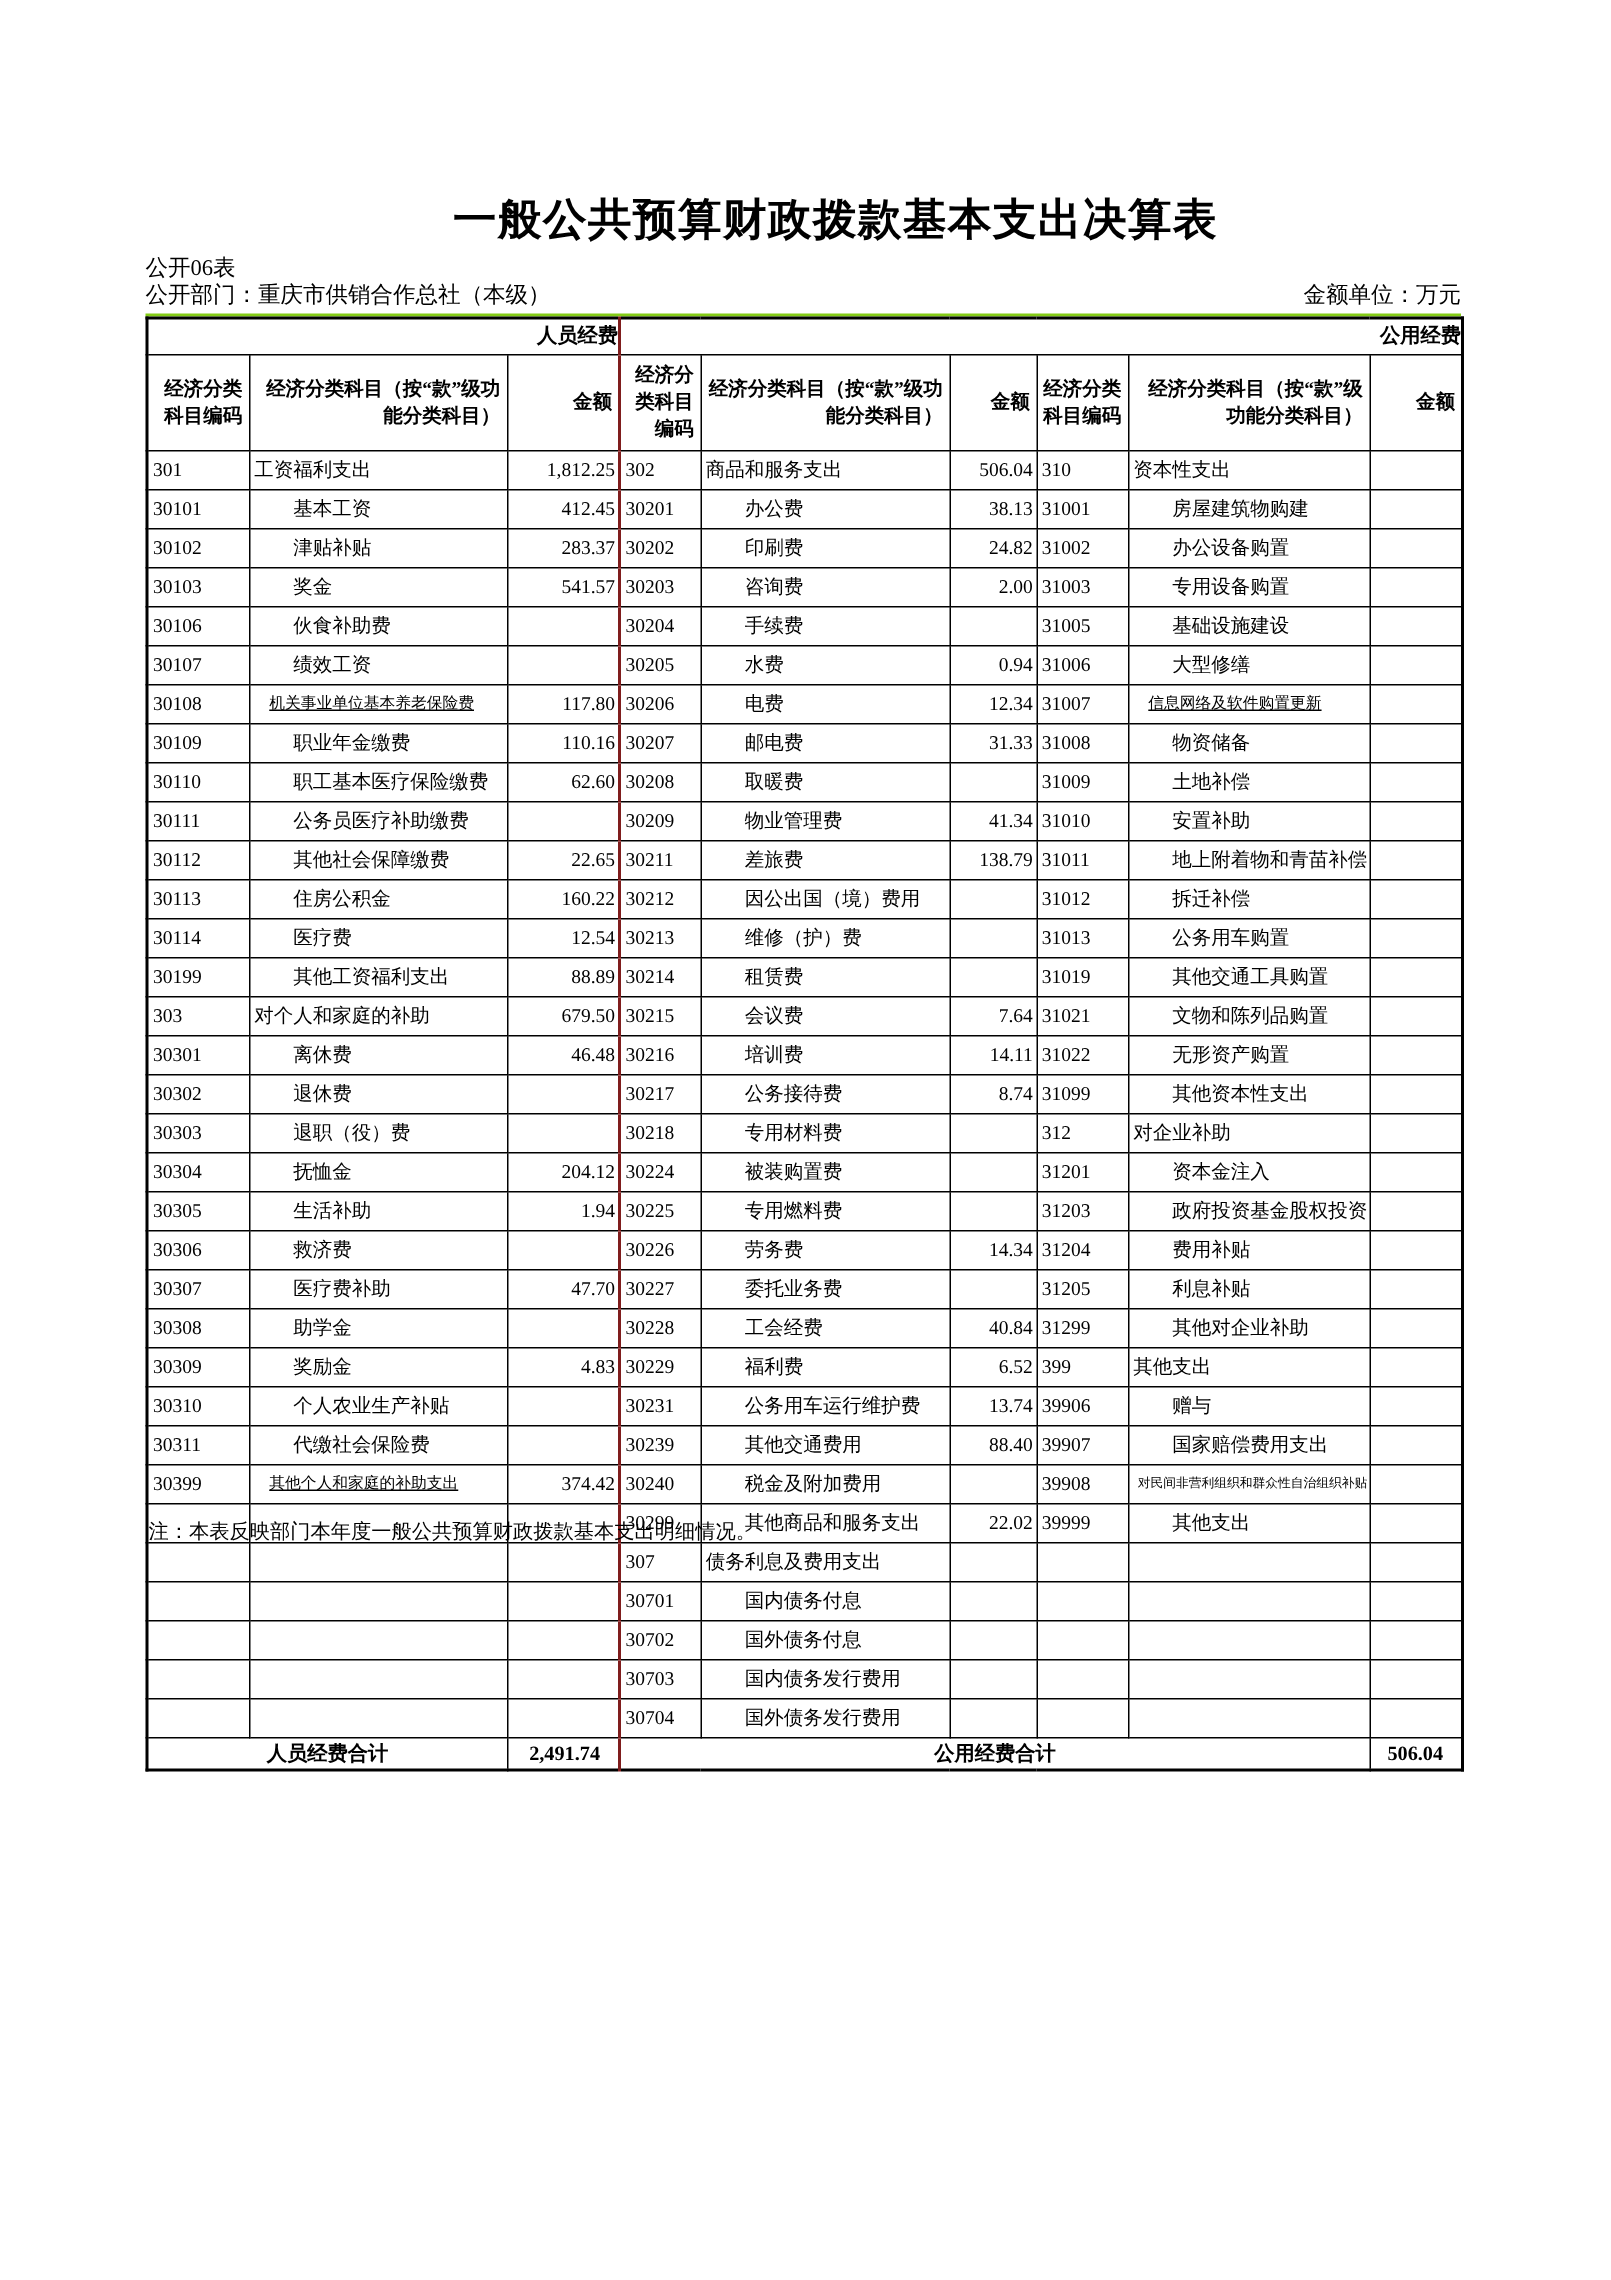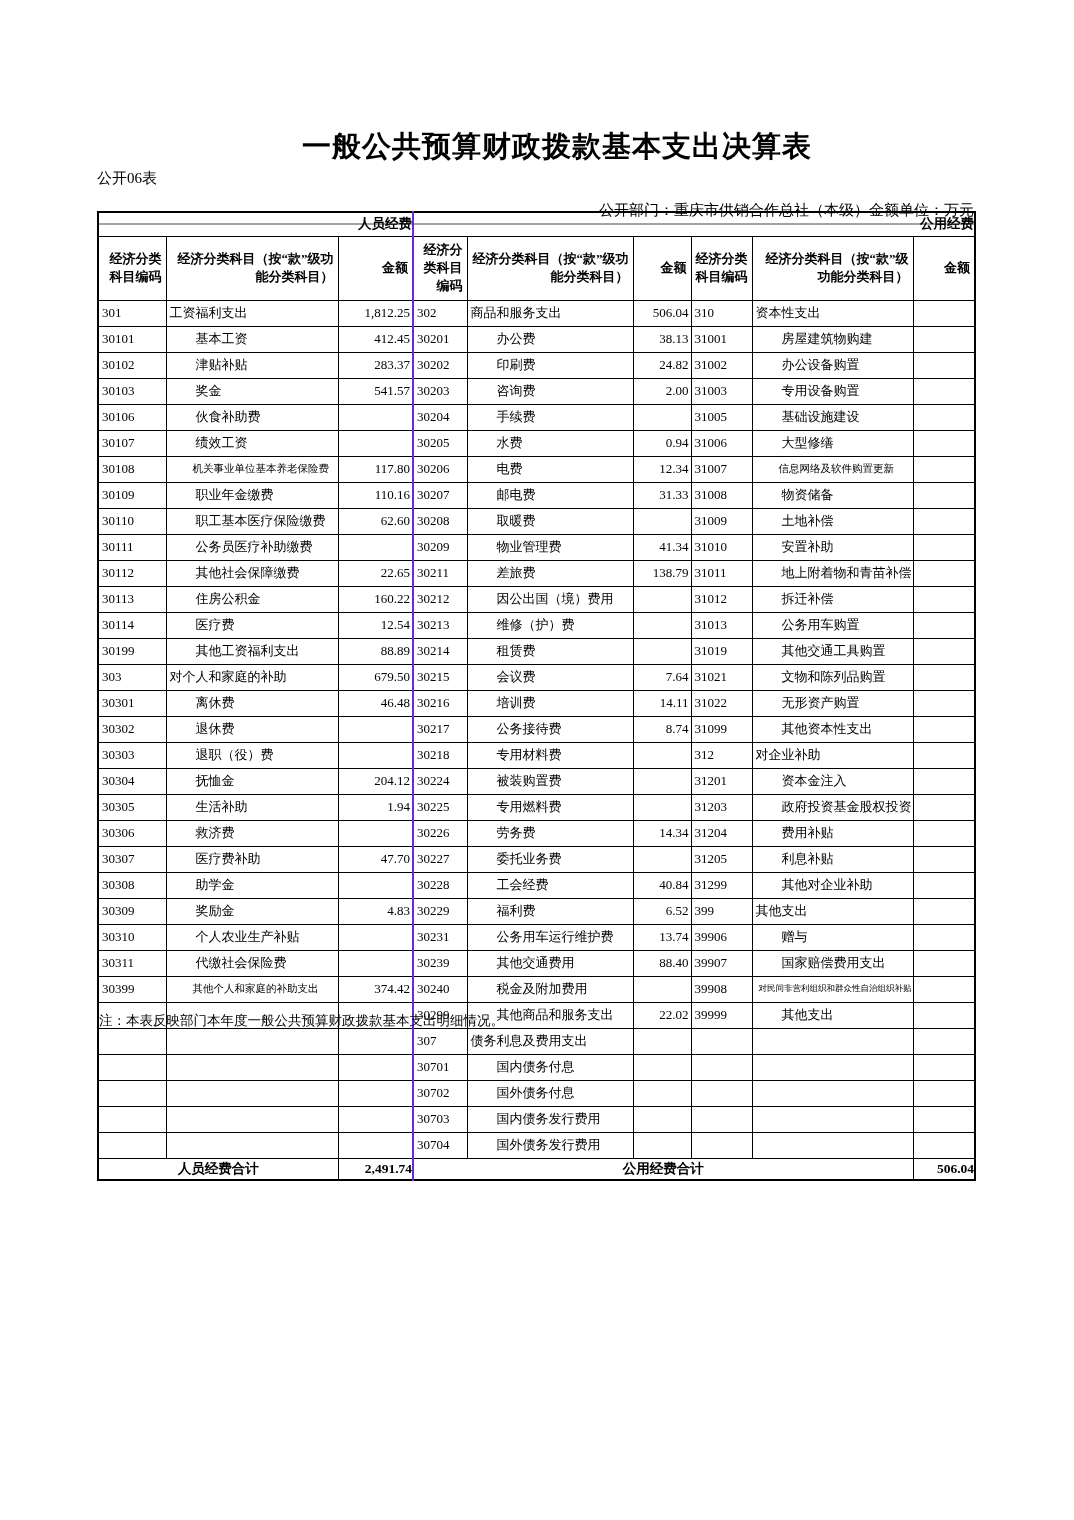--- a/index.html
+++ b/index.html
@@ -15,60 +15,60 @@
   .title {
     position: absolute; top: 127px; left: 0; width: 1074px;
     text-align: center;
     font-size: 29px; font-weight: bold; letter-spacing: 1px; padding-left: 40px;
   }
   .form-code {
     position: absolute; top: 169px; left: 97px; width: 877px;
     font-size: 15px;
   }
   .meta-row {
-    position: absolute; top: 201px; left: 97px; width: 877px;
-    display: flex; justify-content: flex-end;
+    position: absolute; top: 187px; left: 97px; width: 877px;
+    display: flex; justify-content: space-between;
     font-size: 15px;
-    border-bottom: 2px solid #a3a3a3;
+    border-bottom: 2px solid #84cc16;
     padding-bottom: 3px;
   }
 
   table.budget {
     position: absolute; top: 211px; left: 97px;
     width: 877px;
     border-collapse: collapse; table-layout: fixed;
     font-size: 13px;
     border: 2px solid #000;
   }
   .budget th, .budget td {
     border: 1px solid #000;
     overflow: hidden;
     white-space: nowrap;
     vertical-align: middle;
   }
-  .budget .gsep { border-left: 2px solid #6d28d9; }
+  .budget .gsep { border-left: 2px solid #7f1d1d; }
 
   .budget thead th { font-weight: bold; text-align: right; }
   .budget thead tr.gh th { height: 24px; font-size: 13.5px; }
   .budget thead tr.ch th {
     height: 64px; font-size: 13px;
     white-space: normal; line-height: 1.4; padding: 0 4px;
   }
 
   .budget tbody tr { height: 26px; }
   .budget td.code { text-align: left; padding-left: 3px; }
   .budget td.name { text-align: left; padding-left: 29px; }
   .budget td.name.lv0 { padding-left: 3px; }
-  .budget td.name.small { font-size: 10.5px; padding-left: 26px; }
+  .budget td.name.small { font-size: 10.5px; padding-left: 13px; text-decoration: underline; }
   .budget td.name.tiny { font-size: 8.5px; padding-left: 6px; }
   .budget td.amt { text-align: right; padding-right: 2px; }
 
   .budget tfoot td { font-weight: bold; height: 22px; font-size: 13.5px; }
   .budget tfoot td.lbl { text-align: center; }
-  .budget tfoot td.amt { text-align: right; padding-right: 0; }
+  .budget tfoot td.amt { text-align: right; padding-right: 12px; }
 
   .note {
     position: absolute; top: 1012px; left: 99px;
     font-size: 13.5px;
   }
 </style>
 </head>
 <body>
 
 <div class="sheet">

